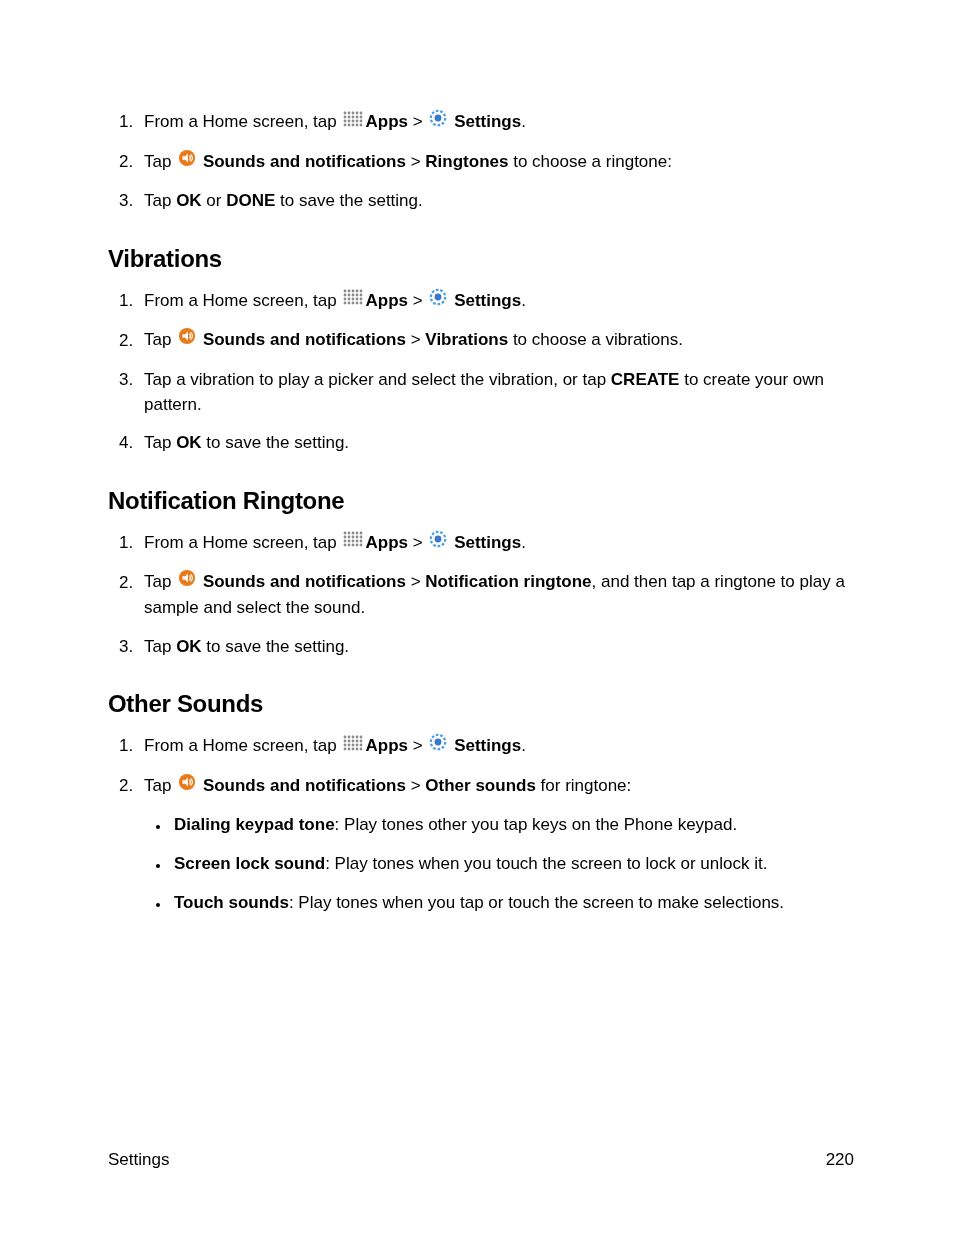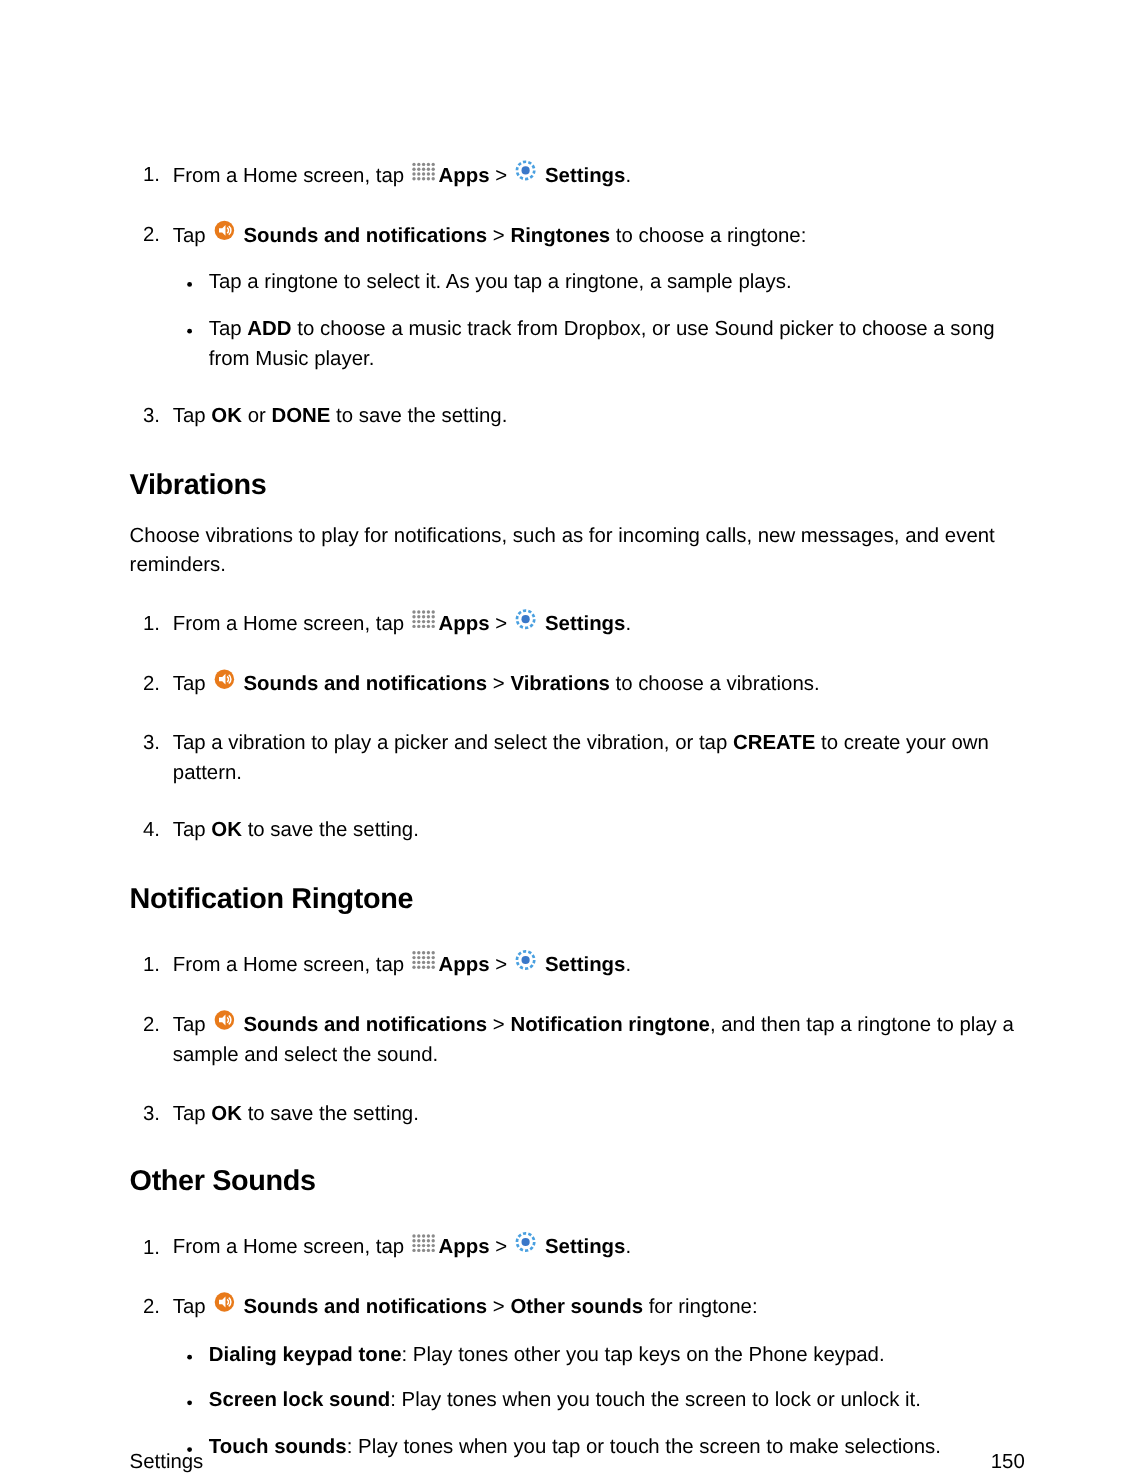--- a/index.html
+++ b/index.html
@@ -27,21 +27,20 @@
   p.intro {
     margin: 0 0 14px 0;
   }
   ol {
     margin: 0 0 12px 0;
     padding-left: 30px;
   }
   ol > li {
     margin-bottom: 14px;
     padding-left: 6px;
-    margin-top: 24px;
   }
   ul {
     list-style: disc;
     margin: 14px 0 0 0;
     padding-left: 26px;
   }
   ul > li {
     margin-bottom: 14px;
     padding-left: 4px;
   }
@@ -123,34 +122,27 @@
           </svg></span>
       <span class="b">Settings</span><span>.</span>
     </li>
     <li>
       <span>Tap </span><span class="icon-sounds"><svg width="18" height="18" viewBox="0 0 20 20">
             <use href="#ic-sounds"></use>
           </svg></span>
       <span class="b">Sounds and notifications</span>
       <span>&gt;</span>
       <span class="b">Ringtones</span><span> to choose a ringtone:</span>
-      <ul>
-        <li><span>Tap a ringtone to select it. As you tap a ringtone, a sample plays.</span></li>
-        <li>
-          <span>Tap </span><span class="b">ADD</span><span> to choose a music track from Dropbox, or use Sound picker to choose a song from Music player.</span>
-        </li>
-      </ul>
     </li>
     <li>
       <span>Tap </span><span class="b">OK</span><span> or </span><span class="b">DONE</span><span> to save the setting.</span>
     </li>
   </ol>
 
   <h2>Vibrations</h2>
-  <p class="intro">Choose vibrations to play for notifications, such as for incoming calls, new messages, and event reminders.</p>
   <ol>
     <li>
       <span>From a Home screen, tap</span>
       <span class="icon-apps"><svg width="20" height="16" viewBox="0 0 20 16">
             <use href="#ic-apps"></use>
           </svg></span><span class="b">Apps</span>
       <span>&gt;</span>
       <span class="icon-settings"><svg width="18" height="18" viewBox="0 0 20 20">
             <use href="#ic-settings"></use>
           </svg></span>
@@ -221,15 +213,15 @@
       <ul>
         <li><span class="b">Dialing keypad tone</span><span>: Play tones other you tap keys on the Phone keypad.</span></li>
         <li><span class="b">Screen lock sound</span><span>: Play tones when you touch the screen to lock or unlock it.</span></li>
         <li><span class="b">Touch sounds</span><span>: Play tones when you tap or touch the screen to make selections.</span></li>
       </ul>
     </li>
   </ol>
 
   <div class="footer">
     <span>Settings</span>
-    <span>150</span>
+    <span>220</span>
   </div>
 </div>
 
 </body></html>

